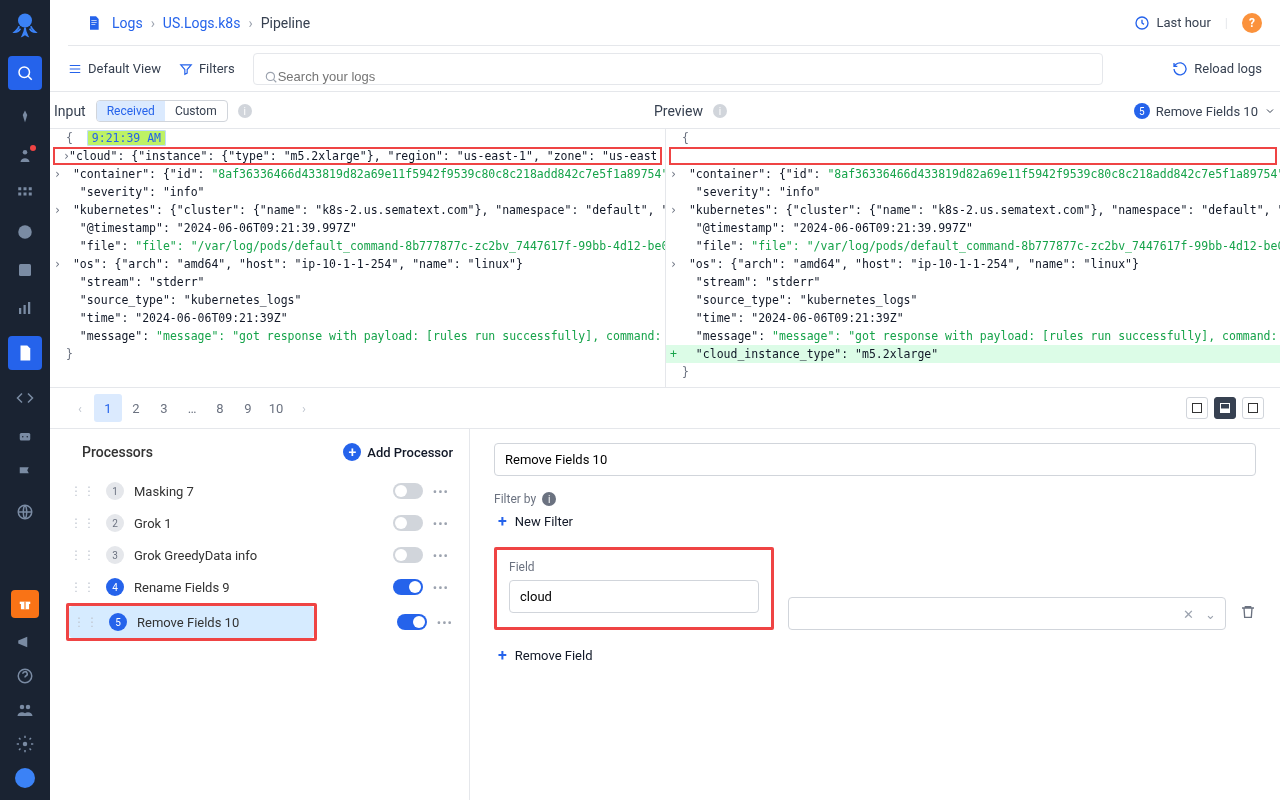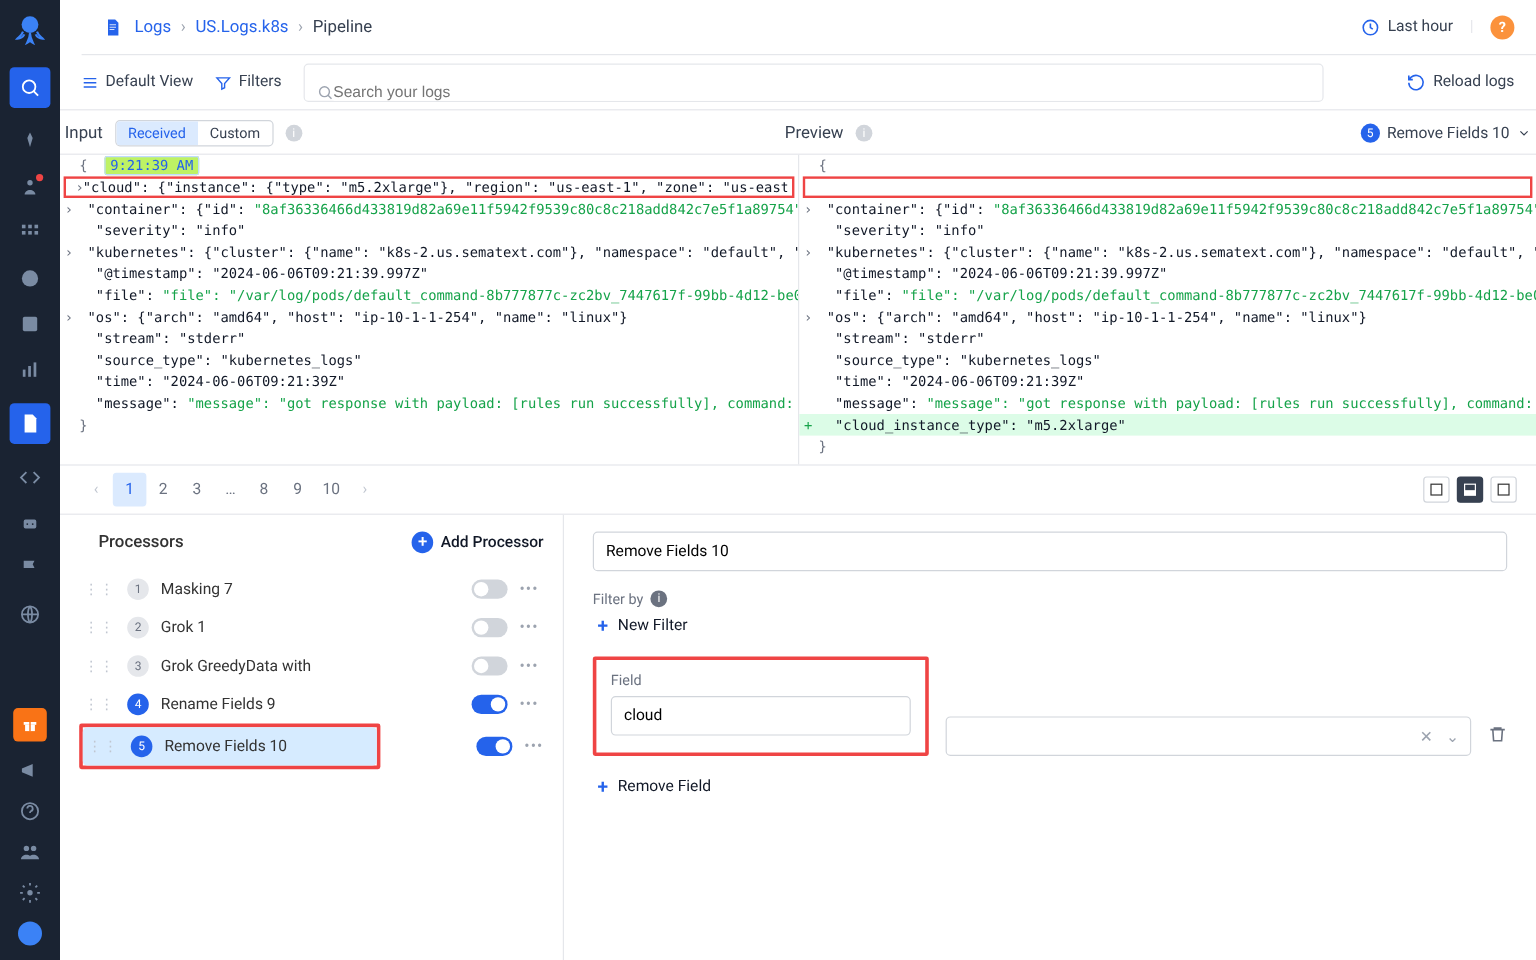--- a/index.html
+++ b/index.html
@@ -391,21 +391,21 @@
         <div class="proc-item">
           <span class="drag">⋮⋮</span>
           <span class="proc-num muted">2</span>
           <span class="proc-name">Grok 1</span>
           <span class="toggle"></span>
           <span class="dots">•••</span>
         </div>
         <div class="proc-item">
           <span class="drag">⋮⋮</span>
           <span class="proc-num muted">3</span>
-          <span class="proc-name">Grok GreedyData with</span>
+          <span class="proc-name">Grok GreedyData info</span>
           <span class="toggle"></span>
           <span class="dots">•••</span>
         </div>
         <div class="proc-item">
           <span class="drag">⋮⋮</span>
           <span class="proc-num on">4</span>
           <span class="proc-name">Rename Fields 9</span>
           <span class="toggle on"></span>
           <span class="dots">•••</span>
         </div>

